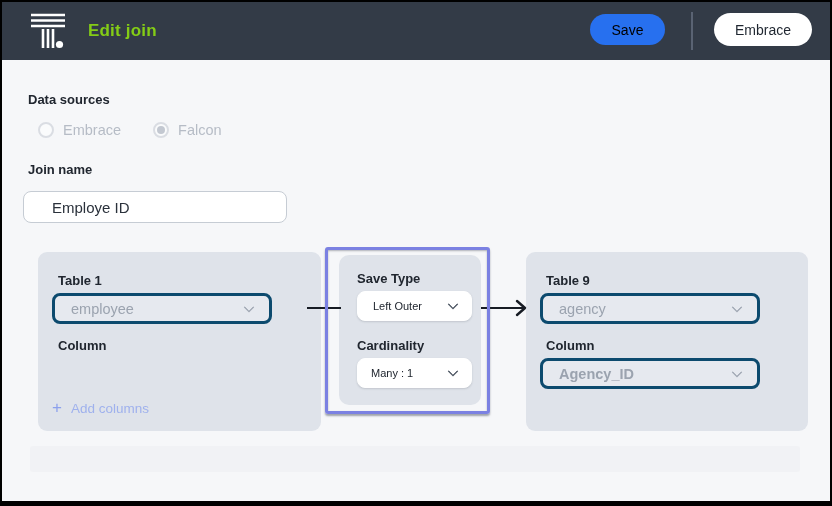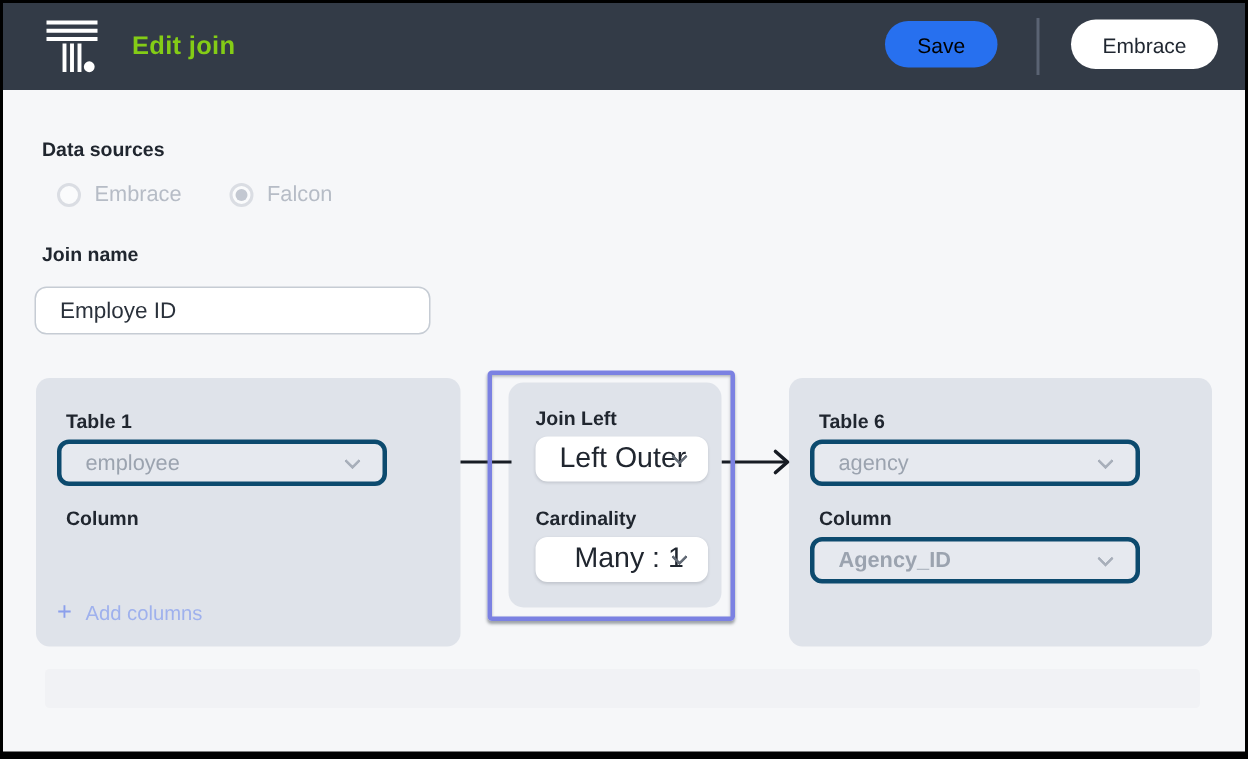--- a/index.html
+++ b/index.html
@@ -44,28 +44,28 @@
   .radio-row { position:absolute; left:36px; top:119px; height:18px; display:flex; align-items:center; }
   .radio { width:16px; height:16px; border-radius:50%; border:2px solid #DADDE3;
            background:#FAFBFC; display:flex; align-items:center; justify-content:center; }
   .radio .dot { width:8px; height:8px; border-radius:50%; background:#C3C8D1; }
   .radio-label { font-size:14.5px; color:#B6BCC6; margin-left:9px; }
   .radio-gap { width:32px; }
 
   .join-input {
     position:absolute; left:21px; top:189px; width:264px; height:32px;
     border:1px solid #C6CCD4; border-radius:8px; background:#fff;
-    padding-left:16px; font-size:15px; color:#2A313B; font-family:inherit; outline:none;
+    padding-left:28px; font-size:15px; color:#2A313B; font-family:inherit; outline:none;
   }
 
   
   .panel {
     position:absolute; background:#DFE3EA; border-radius:9px;
   }
-  .panel-t1 { left:22px;  top:250px; width:283px; height:179px;text-align:center; }
+  .panel-t1 { left:36px;  top:250px; width:283px; height:179px;text-align:center; }
   .panel-t2 { left:524px; top:250px; width:282px; height:179px; }
   .panel-mid { left:337px; top:253px; width:142px; height:150px; border-radius:10px; }
 
   .highlight-outline {
     position:absolute; left:323px; top:245px; width:165px; height:167px;
     border:3px solid #7B81E2; border-radius:3px;
     box-shadow:0 2px 2px rgba(85,92,104,.55), inset 0 1px 2px rgba(85,92,104,.45);
     z-index:3; pointer-events:none;
   }
 
@@ -73,21 +73,21 @@
 
   .dd {
     position:absolute; border-radius:8px; display:flex; align-items:center;
     font-size:14.5px; cursor:pointer;
   }
   .dd-disabled {
     background:#E6E9EF; border:3px solid #0c4a6e; color:#9BA3AF; cursor:default;
   }
   .dd-white {
     background:#FFFFFF; border:1px solid #fff; color:#20262F;
-    box-shadow:0 1px 2px rgba(60,66,80,.18); font-size:19px;
+    box-shadow:0 1px 2px rgba(60,66,80,.18); font-size:11px;
   }
   .dd-text { padding-left:16px; white-space:nowrap; overflow:hidden; }
   .chev {
     position:absolute; right:16px; top:50%; width:8px; height:8px;
     border-right:2px solid #A8AFBA; border-bottom:2px solid #A8AFBA;
     transform:translateY(-70%) rotate(45deg); border-radius:1px;
   }
   .dd-white .chev { border-color:#636B76; right:14px; }
 
   .dd-table { left:14px; width:220px; height:31px; }
@@ -160,35 +160,35 @@
     </div>
   </div>
 
   <div class="connector-line"></div>
   <svg class="connector-arrow" width="48" height="18" viewBox="0 0 48 18">
     <line x1="0" y1="9" x2="43" y2="9" stroke="#171C24" stroke-width="2"></line>
     <path d="M36 2 L44 9 L36 16" fill="none" stroke="#171C24" stroke-width="2.4" stroke-linecap="round" stroke-linejoin="round"></path>
   </svg>
 
   <div class="panel panel-mid">
-    <div class="panel-label" style="left:18px; top:16px;">Join Left</div>
+    <div class="panel-label" style="left:18px; top:16px;">Save Type</div>
     <div class="dd dd-white dd-mid" style="top:36px;">
       <span class="dd-text" style="padding-left:15px;">Left Outer</span>
       <span class="chev"></span>
     </div>
     <div class="panel-label" style="left:18px; top:83px;">Cardinality</div>
     <div class="dd dd-white dd-mid" style="top:103px;">
-      <span class="dd-text" style="padding-left:25px;text-align:center;">Many : 1</span>
+      <span class="dd-text" style="padding-left:13px;text-align:center;">Many : 1</span>
       <span class="chev"></span>
     </div>
   </div>
   <div class="highlight-outline"></div>
 
   <div class="panel panel-t2">
-    <div class="panel-label" style="left:20px; top:21px;">Table 6</div>
+    <div class="panel-label" style="left:20px; top:21px;">Table 9</div>
     <div class="dd dd-disabled dd-table" style="top:41px;">
       <span class="dd-text">agency</span>
       <span class="chev"></span>
     </div>
     <div class="panel-label" style="left:20px; top:86px;">Column</div>
     <div class="dd dd-disabled dd-table" style="top:106px;font-weight:bold;">
       <span class="dd-text">Agency_ID</span>
       <span class="chev"></span>
     </div>
   </div>

